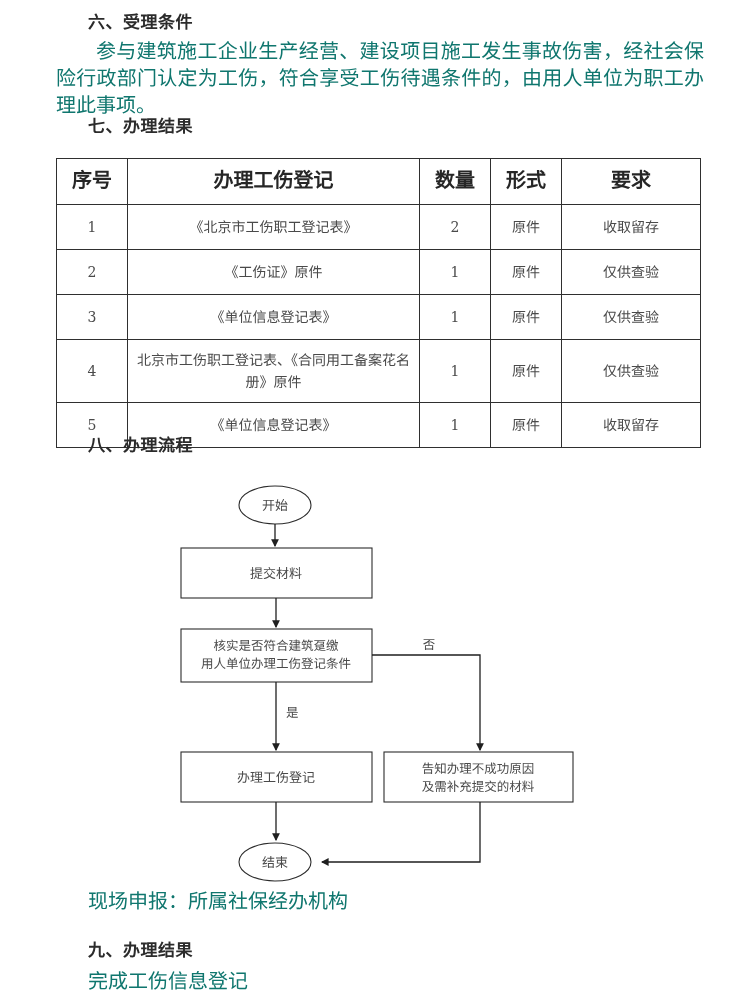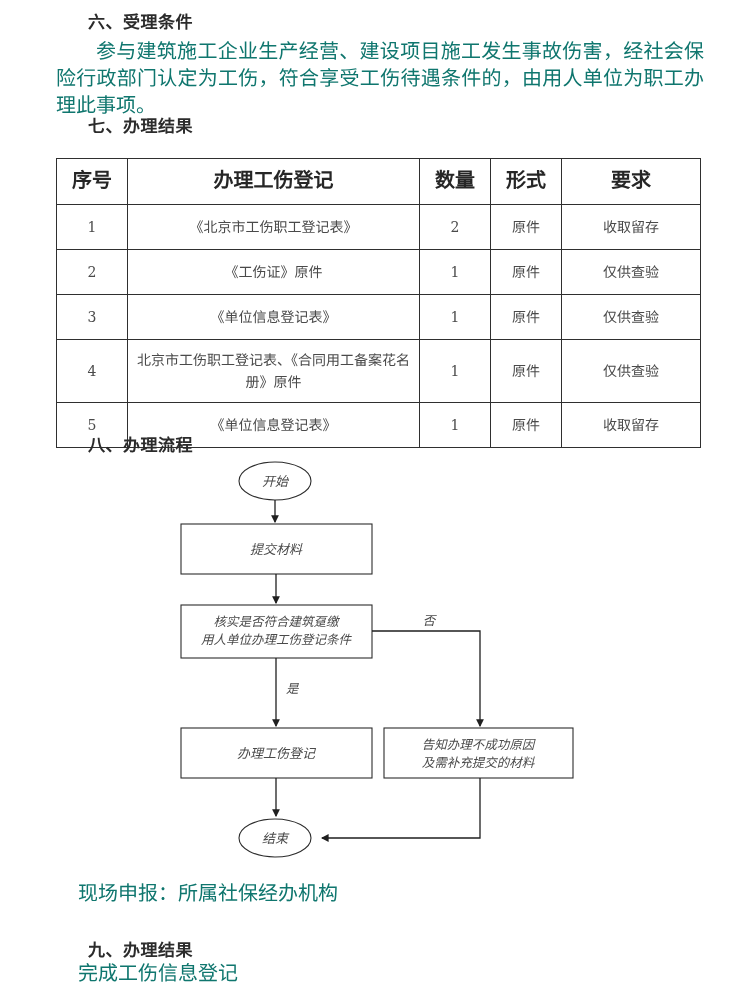--- a/index.html
+++ b/index.html
@@ -42,22 +42,23 @@
     left: 56px;
     width: 648px;
     font-size: 20px;
     line-height: 27px;
     text-align: justify;
     color: #0f766e;
     text-indent: 2em;
   }
   .para.noindent {
     text-indent: 0;
-    left: 78px;
+    left: 88px;
     width: 616px;
+    margin-top: 8px;
   }
 
   
   .mat-table {
     position: absolute;
     left: 56px;
     top: 158px;
     width: 644px;
     border-collapse: collapse;
     table-layout: fixed;
@@ -89,24 +90,23 @@
   .col-idx   { width: 71px; }
   .col-name  { width: 292px; }
   .col-qty   { width: 71px; }
   .col-form  { width: 71px; }
   .col-req   { width: 139px; }
 
   
   .flow {
     position: absolute;
     left: 0;
-    top: 443px;
+    top: 467px;
     width: 742px;
     height: 420px;
-    font-style: italic;
   }
   .flow svg { display: block; }
 
   .flow-label {
     font-family: "DejaVu Serif", "Liberation Serif", serif;
     font-size: 13px;
     fill: #4a4a4a;
   }
   .flow-label-sm {
     font-family: "DejaVu Serif", "Liberation Serif", serif;

